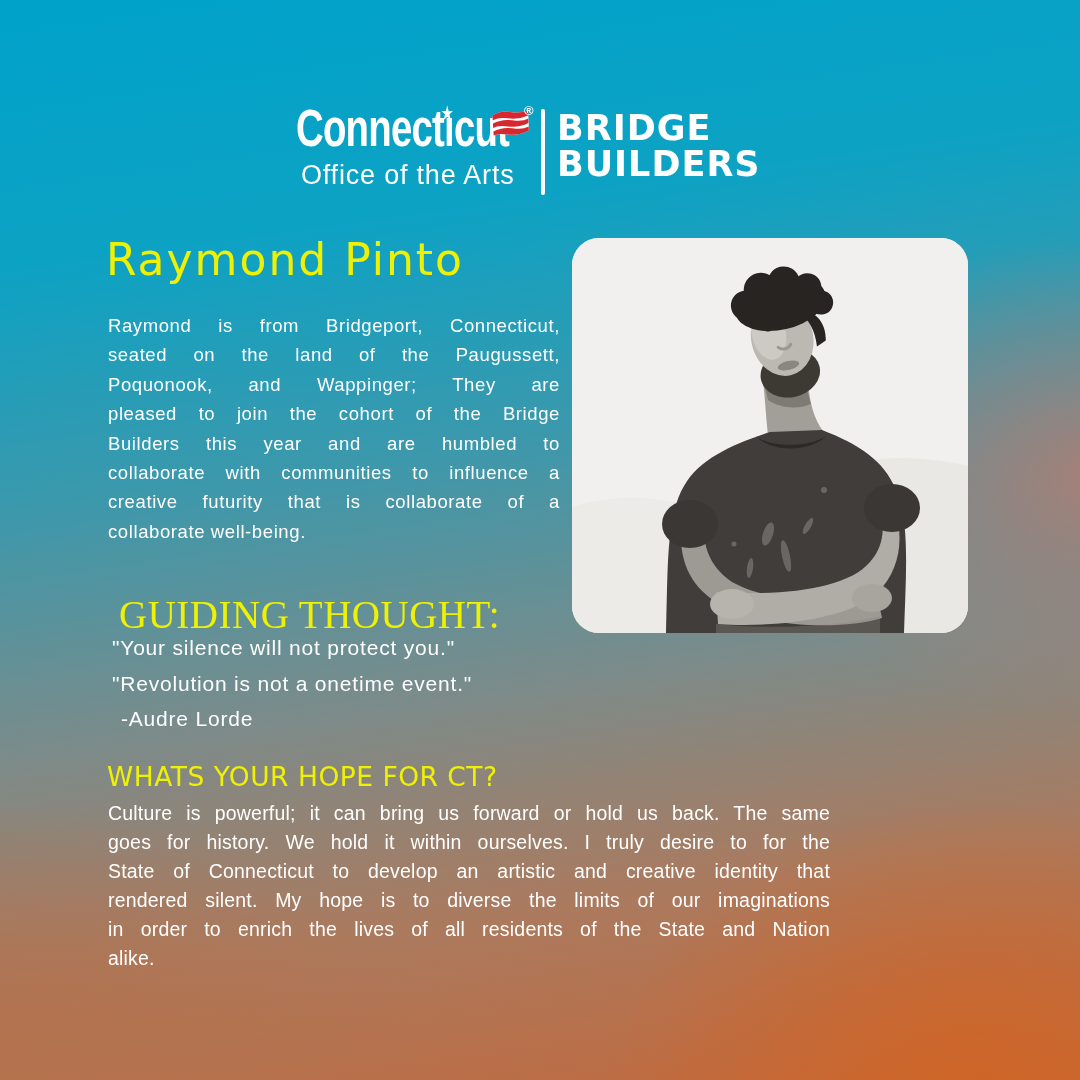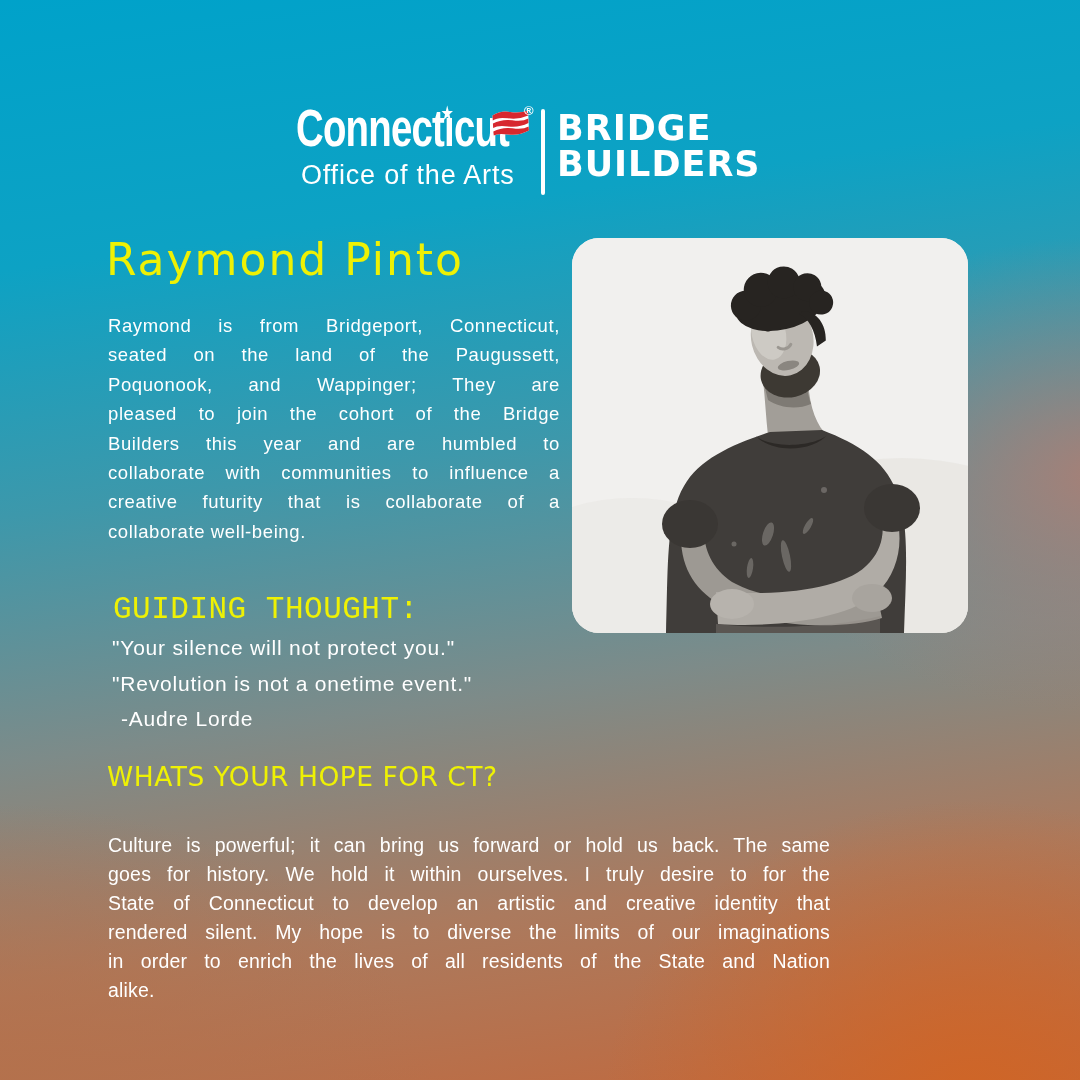--- a/index.html
+++ b/index.html
@@ -63,43 +63,42 @@
   .bio-text {
     position: absolute; left: 108px; top: 297px; width: 452px;
     color: #fff; font-size: 18.5px; line-height: 29.4px; letter-spacing: 0.6px;
     font-family: "Liberation Sans", sans-serif;
     margin-top: 14px;
   }
   .jlist .jline { text-align: justify; text-align-last: justify; }
   .jlist .jline.last { text-align-last: left; }
 
   .guiding-heading {
-    position: absolute; left: 113px; top: 592px;
-    font-family: Liberation Mono, monospace;
-    font-size: 31px; letter-spacing: 0.5px;
+    position: absolute; left: 119px; top: 592px;
+    font-family: Liberation Serif, serif;
+    font-size: 39px; letter-spacing: 0.5px;
     color: var(--yellow); white-space: nowrap;
   }
   .quote-block {
     position: absolute; left: 112px; top: 630px;
     color: #fff; font-size: 21px; line-height: 35.5px; letter-spacing: 0.8px;
     font-family: "Liberation Sans", sans-serif; white-space: nowrap;
   }
   .quote-block .qline.last { padding-left: 9px; }
 
   .hope-heading {
     position: absolute; left: 107px; top: 761px;
     font-family: "DejaVu Sans", sans-serif;
     font-size: 26.5px; letter-spacing: 0.5px;
     color: var(--yellow); white-space: nowrap;
   }
   .hope-text {
     position: absolute; left: 108px; top: 799px; width: 722px;
     color: #fff; font-size: 19.5px; line-height: 29px; letter-spacing: 0.2px;
     font-family: "Liberation Sans", sans-serif;
-    margin-top: 32px;
   }
 
   
   .photo-card {
     position: absolute; left: 572px; top: 238px;
     width: 396px; height: 395px; border-radius: 27px; overflow: hidden;
     background: linear-gradient(135deg, #f3f2f0 0%, #efeeec 55%, #e2e0dc 100%);
   }
   .photo-card svg { display: block; width: 100%; height: 100%; }
 </style>

